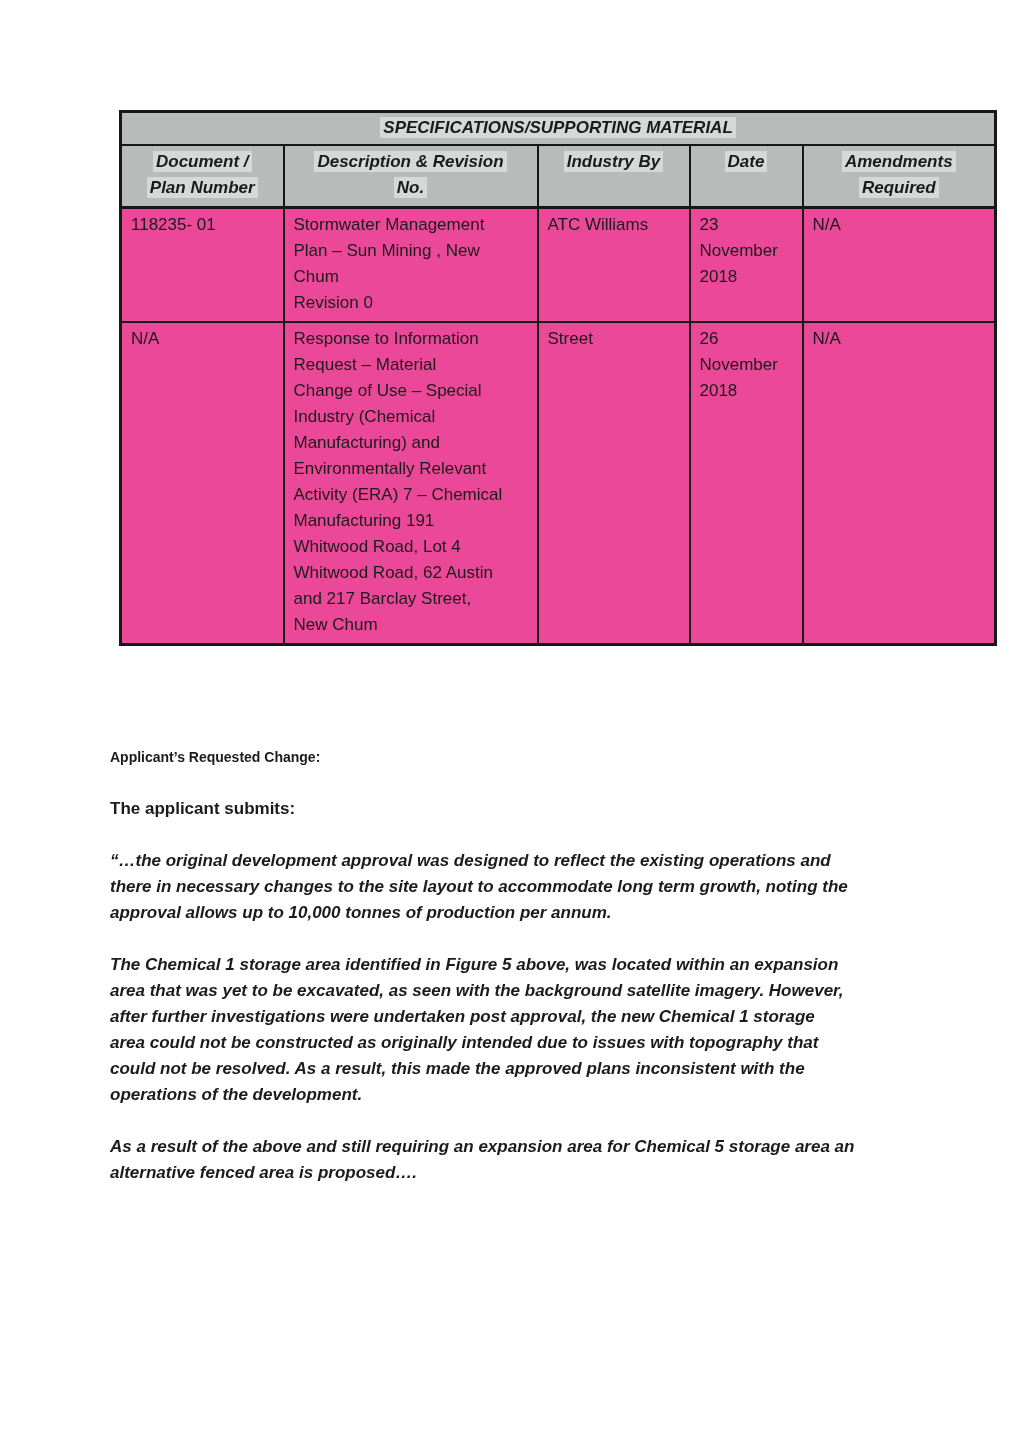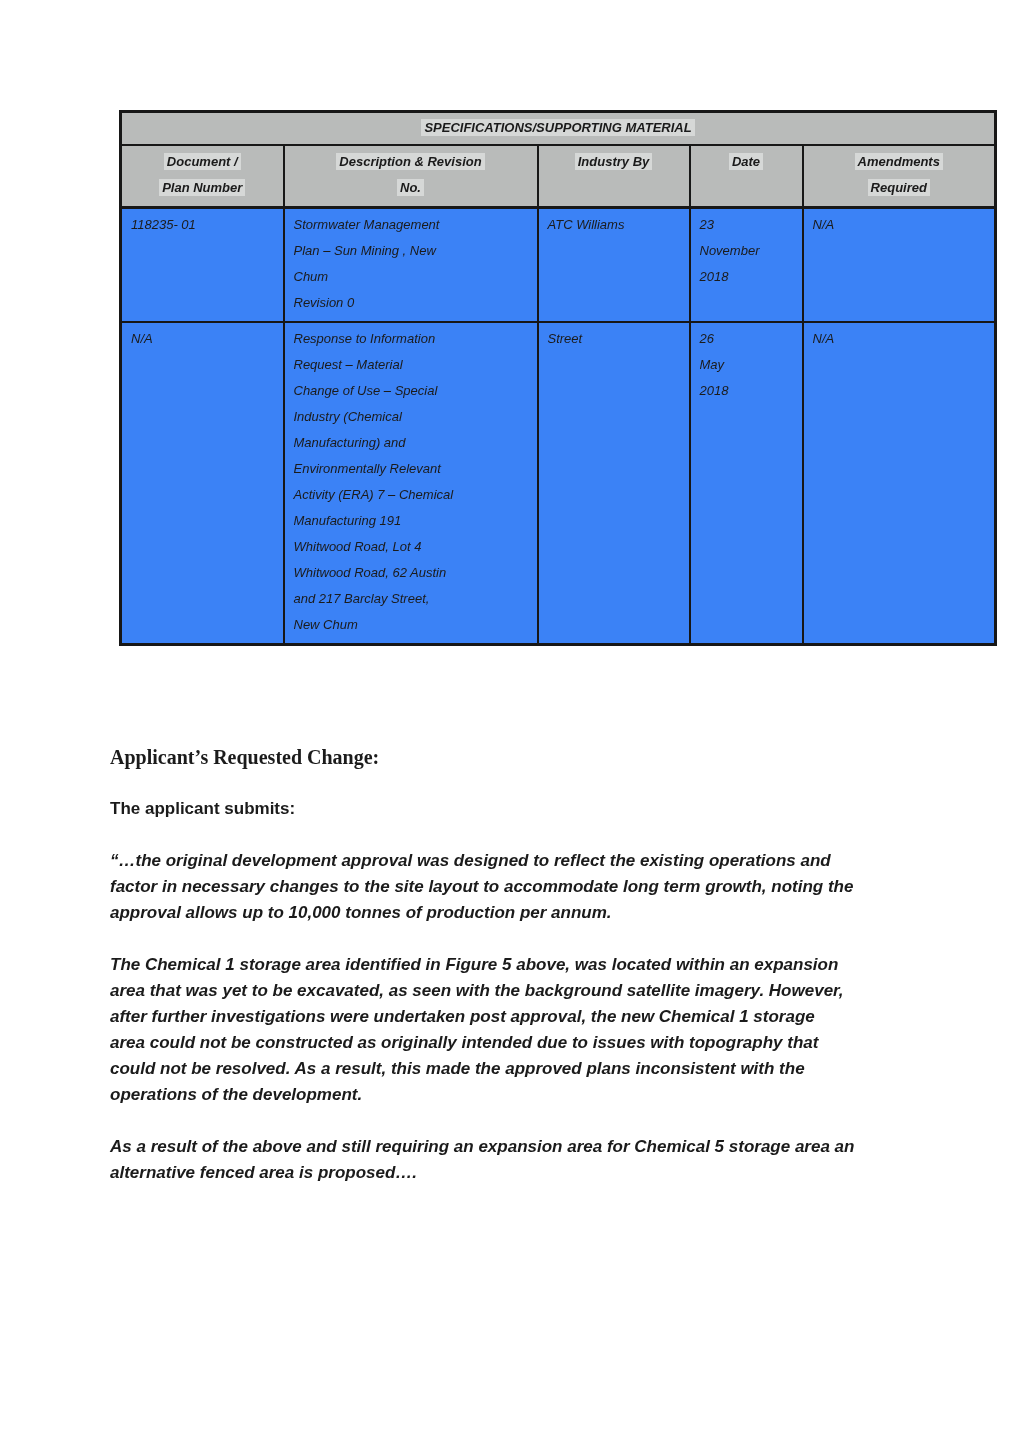--- a/index.html
+++ b/index.html
@@ -30,21 +30,21 @@
     left:119px; top:110px;
     width:875px;
     border-collapse:collapse;
     table-layout:fixed;
     border:3px solid var(--border-col);
   }
   .spec-table th, .spec-table td{
     border:2px solid var(--border-col);
     vertical-align:top;
     padding:3px 9px 5px 9px;
-    font-size:13px;
+    font-size:17px;
     line-height:26px;
   }
   .spec-table tr.title-row th{
     background:var(--table-gray);
     text-align:center;
     font-style:italic;
     font-weight:bold;
     padding:2px 4px 3px 4px;
     border-bottom:2px solid var(--border-col);
   }
@@ -56,42 +56,40 @@
     border-bottom:3px solid var(--border-col);
   }
   .hl{
     background:var(--hl-gray);
     white-space:pre-line;
     padding:1px 3px;
     -webkit-box-decoration-break:clone;
     box-decoration-break:clone;
   }
   .spec-table td{
-    background:#3b82f6;
-    font-style:italic;
+    background:#ec4899;
     white-space:pre-line;
   }
 
   
   .body-text{
     position:absolute;
     left:110px; top:744px;
     width:812px;
     font-size:17px;
   }
   .body-text p{
     margin:0 0 26px 0;
     line-height:26px;
     white-space:pre-line;
     font-weight:bold;
   }
   p.heading{
     font-weight:bold;
-    font-size:20px;
-    font-family:Liberation Serif, serif;
+    font-size:14px;
   }
   p.normal{
     font-style:normal;
   }
   p.quote{
     font-style:italic;
   }
 </style>
 </head>
 <body>
@@ -143,32 +141,32 @@
 Manufacturing) and
 Environmentally Relevant
 Activity (ERA) 7 – Chemical
 Manufacturing 191
 Whitwood Road, Lot 4
 Whitwood Road, 62 Austin
 and 217 Barclay Street,
 New Chum</td>
         <td>Street</td>
         <td>26
-May
+November
 2018</td>
         <td>N/A</td>
       </tr>
     </tbody>
   </table>
 
   <div class="body-text">
     <p class="heading">Applicant’s Requested Change:</p>
     <p class="normal">The applicant submits:</p>
     <p class="quote">“…the original development approval was designed to reflect the existing operations and
-factor in necessary changes to the site layout to accommodate long term growth, noting the
+there in necessary changes to the site layout to accommodate long term growth, noting the
 approval allows up to 10,000 tonnes of production per annum.</p>
     <p class="quote">The Chemical 1 storage area identified in Figure 5 above, was located within an expansion
 area that was yet to be excavated, as seen with the background satellite imagery. However,
 after further investigations were undertaken post approval, the new Chemical 1 storage
 area could not be constructed as originally intended due to issues with topography that
 could not be resolved. As a result, this made the approved plans inconsistent with the
 operations of the development.</p>
     <p class="quote">As a result of the above and still requiring an expansion area for Chemical 5 storage area an
 alternative fenced area is proposed….</p>
   </div>

